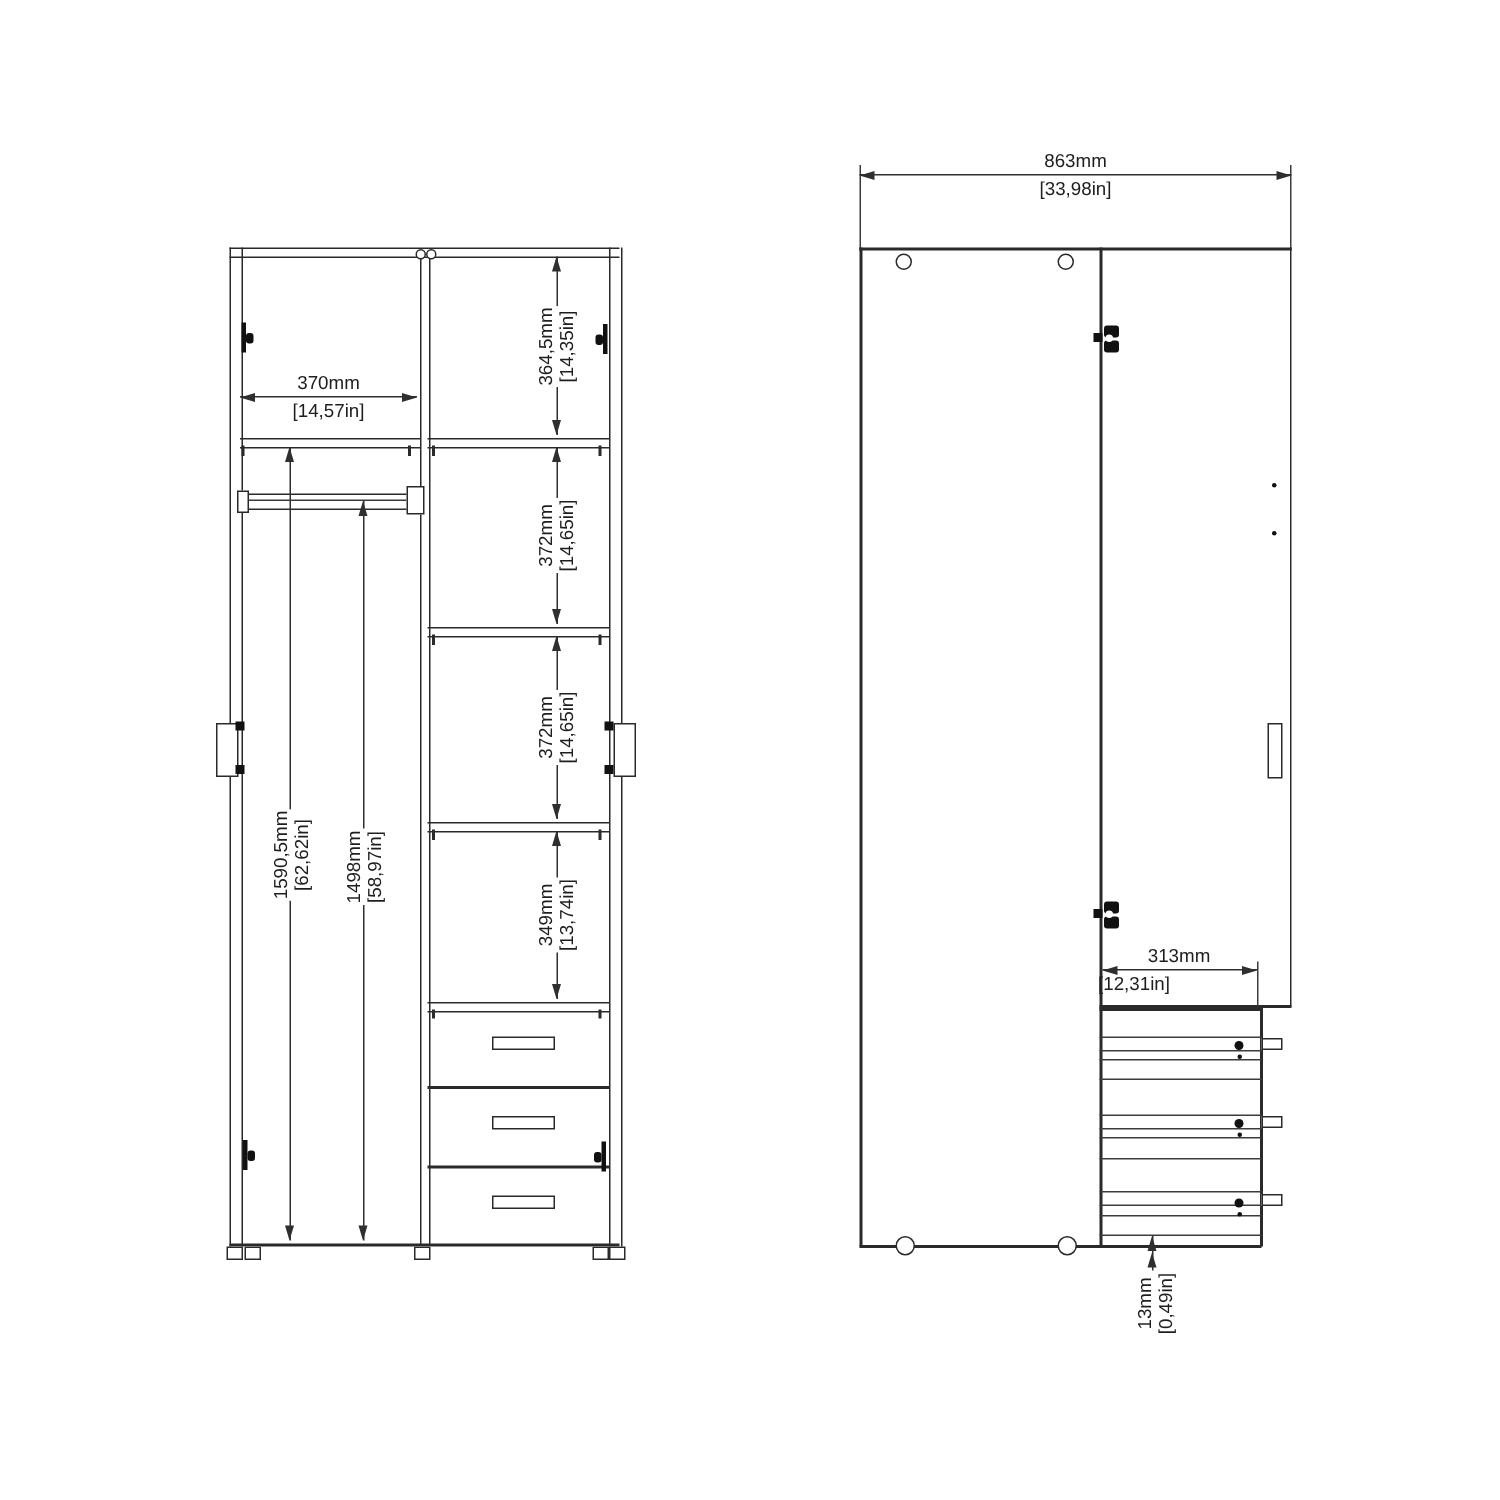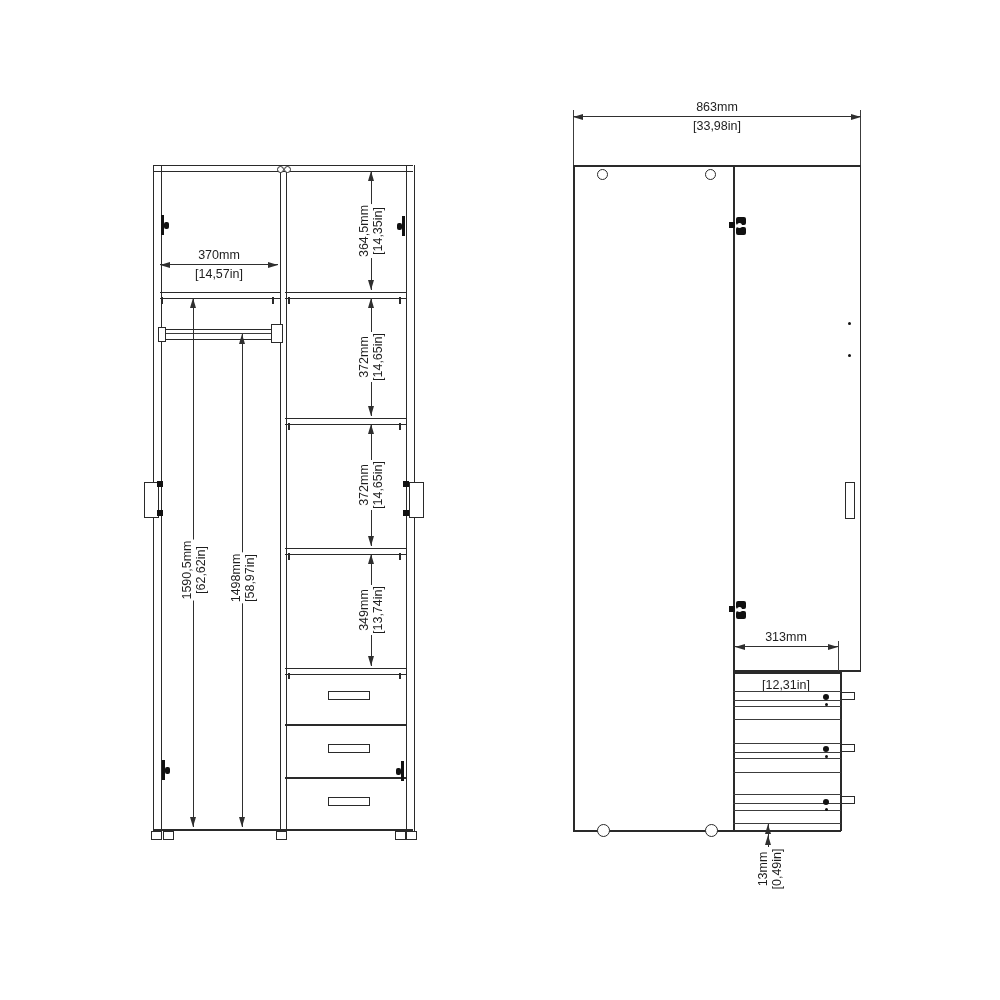--- a/index.html
+++ b/index.html
@@ -185,21 +185,21 @@
 
     <div class="outline" style="left:845px;top:482px;width:8px;height:35px;"></div>
     <div class="fillrect circle" style="left:848px;top:322px;width:3px;height:3px;"></div>
     <div class="fillrect circle" style="left:848px;top:354px;width:3px;height:3px;"></div>
 
     <div class="dim-h" style="left:735px;top:646px;width:103px;"></div>
     <div class="arr l" style="left:735px;top:643.5px;"></div>
     <div class="arr r" style="left:828px;top:643.5px;"></div>
     <div class="vl1" style="left:838px;top:641px;height:30px;"></div>
     <div class="t" style="left:786px;top:630px;">313mm</div>
-    <div class="t" style="left:786px;top:649px;margin-top:29px;">[12,31in]</div>
+    <div class="t" style="left:756px;top:649px;">[12,31in]</div>
 
     <div class="hl" style="left:733px;top:672px;width:108px;"></div>
     <div class="vl" style="left:840px;top:672px;height:159px;"></div>
     <div class="hl1" style="left:733px;top:691px;width:108px;"></div>
     <div class="hl1" style="left:733px;top:700px;width:108px;"></div>
     <div class="hl1" style="left:733px;top:706px;width:108px;"></div>
     <div class="hl1" style="left:733px;top:719px;width:108px;"></div>
     <div class="hl1" style="left:733px;top:743px;width:108px;"></div>
     <div class="hl1" style="left:733px;top:752px;width:108px;"></div>
     <div class="hl1" style="left:733px;top:758px;width:108px;"></div>

